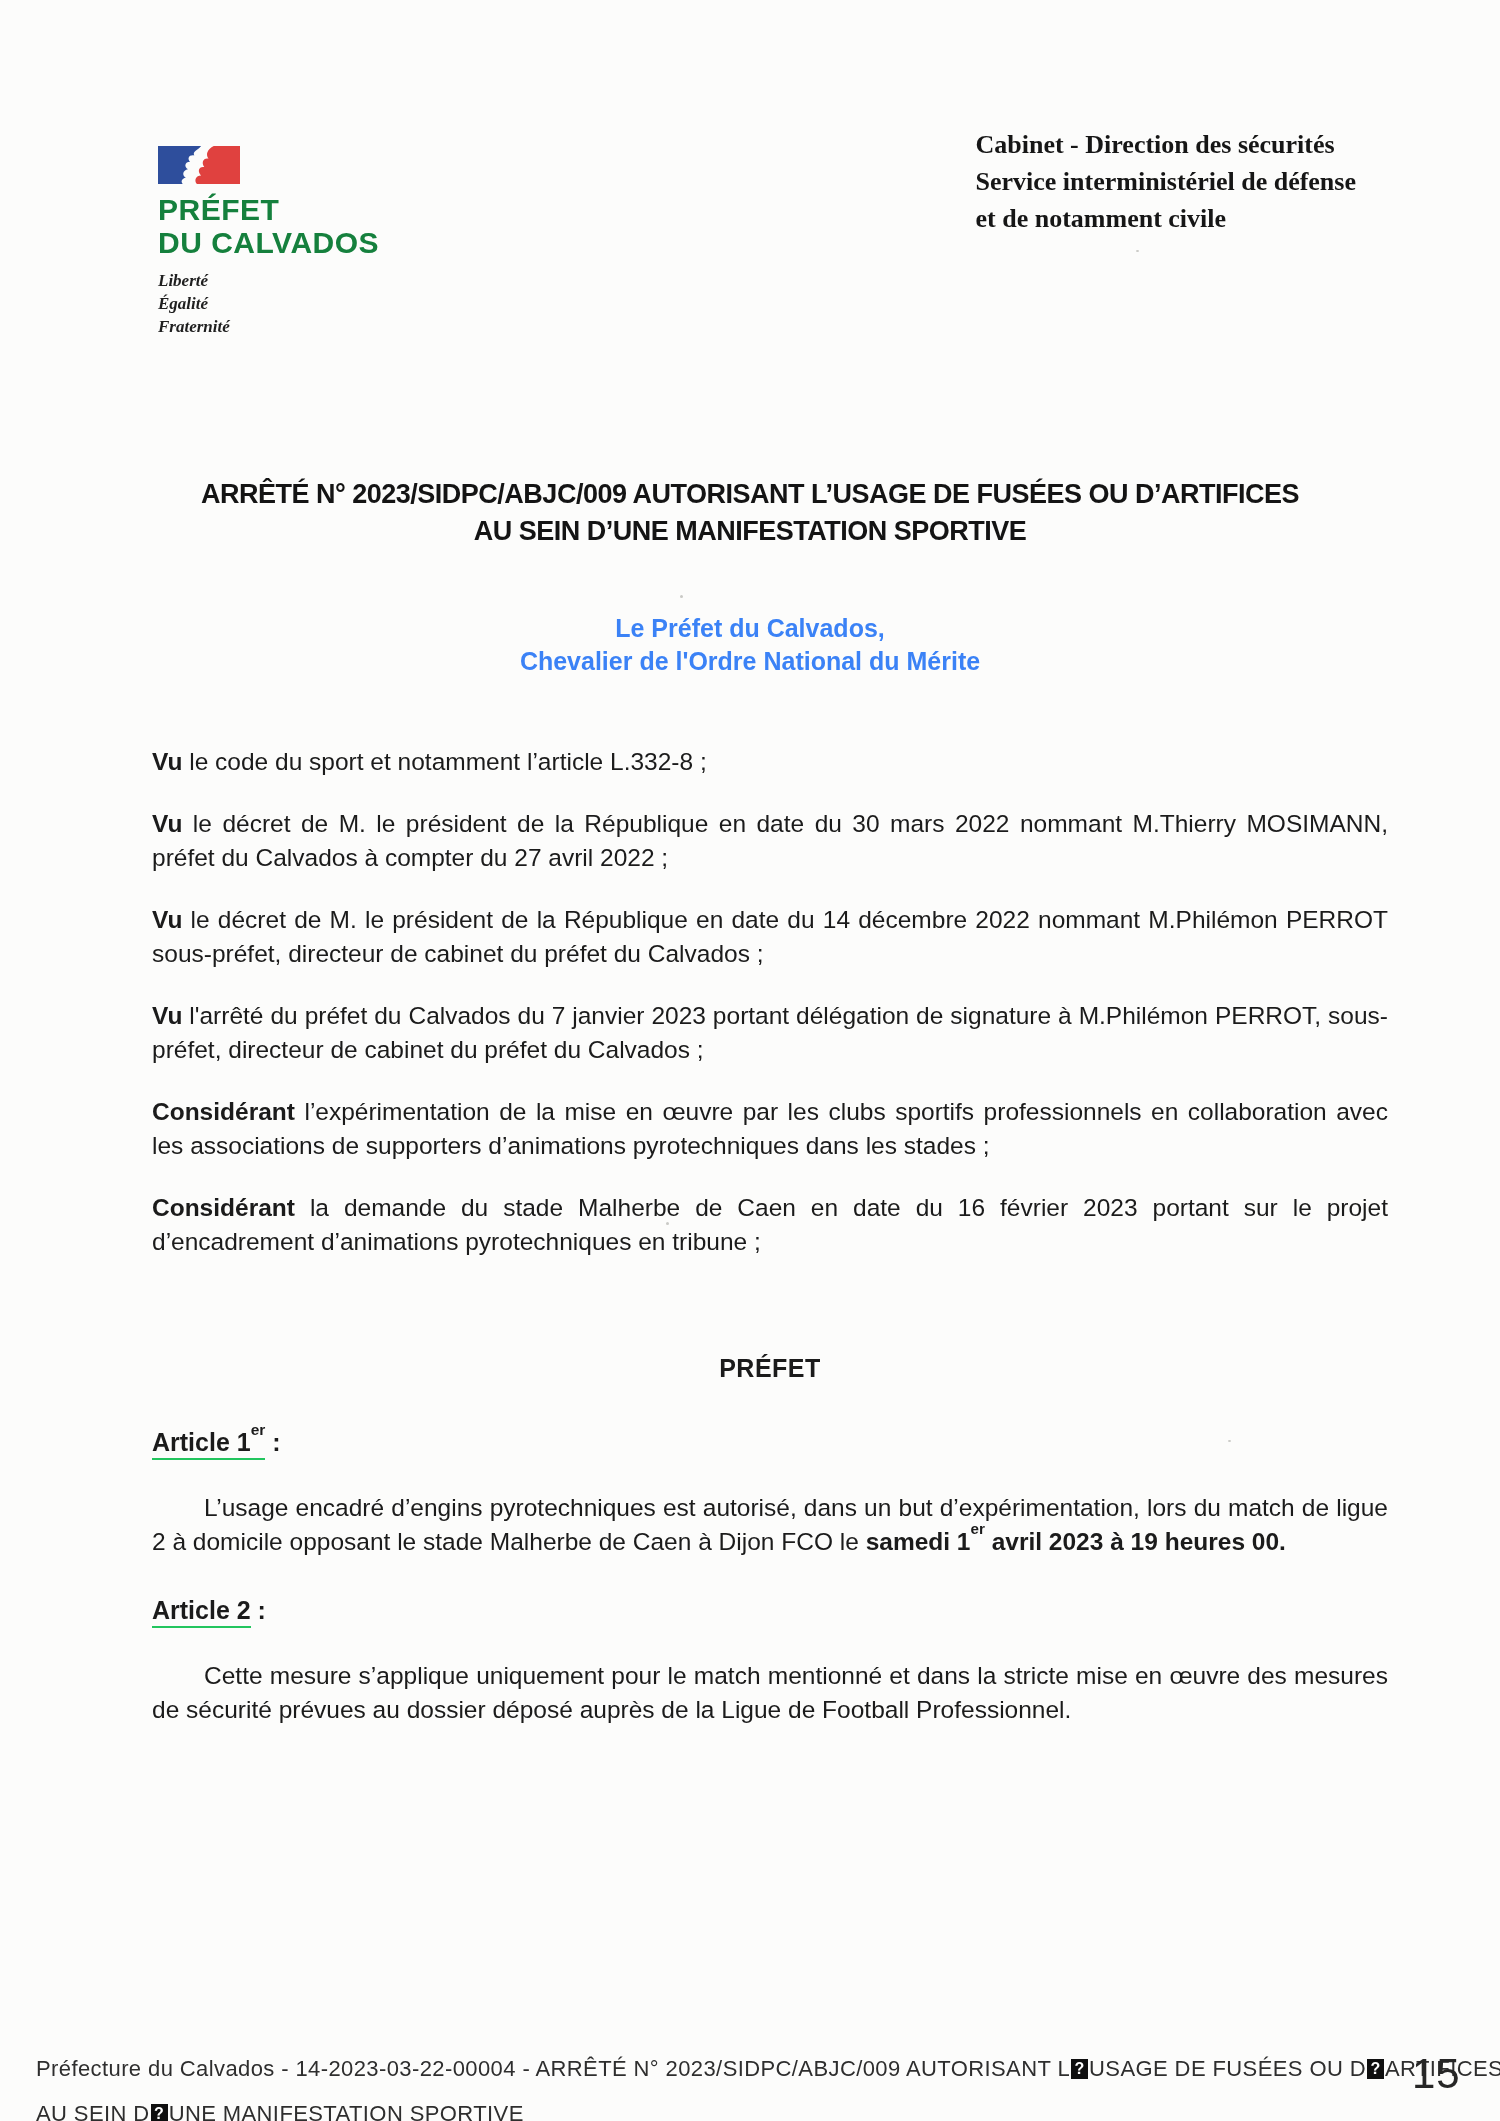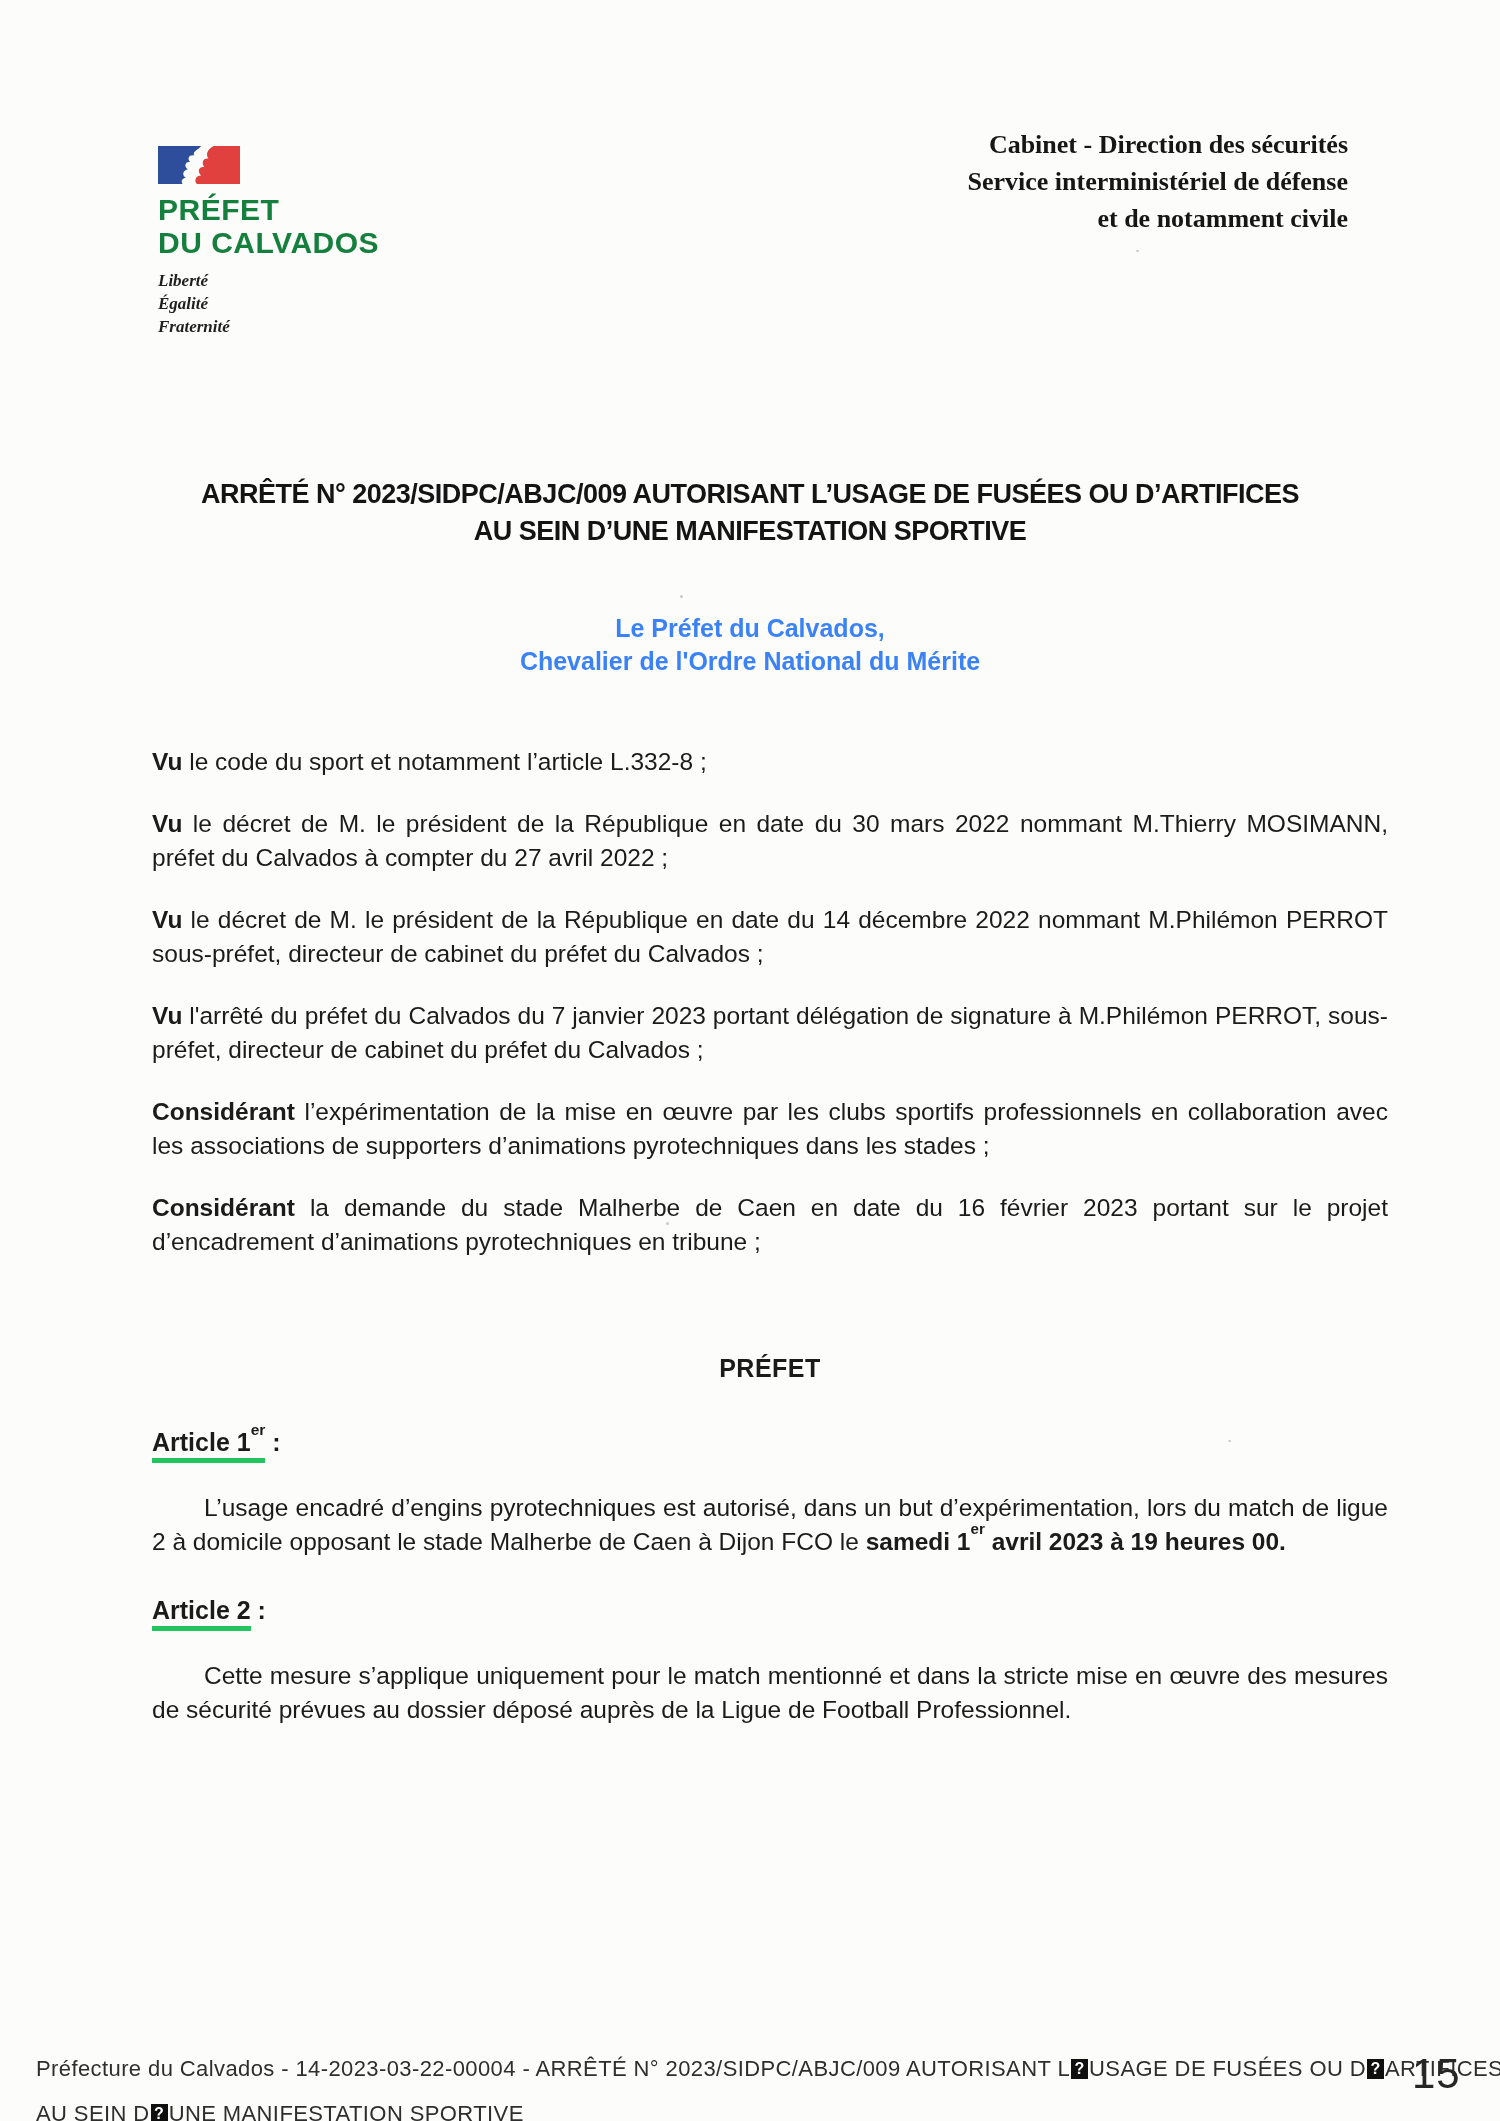--- a/index.html
+++ b/index.html
@@ -32,22 +32,21 @@
     font-weight: 600;
     font-size: 17px;
     line-height: 23px;
     color: #1f1f1f;
   }
 
   
   .letterhead {
     position: absolute;
     top: 126px;
-    right: 152px;
-    text-align: right;
+    right: 144px;
     font-family: "Liberation Serif", serif;
     font-weight: 700;
     font-size: 26px;
     line-height: 37px;
     color: #161616;
   }
 
   
   .doc-title {
     position: absolute;
@@ -94,21 +93,21 @@
     letter-spacing: 0.5px;
     margin: 92px 0 40px !important;
   }
   .article-heading {
     font-weight: 700;
     font-size: 25px;
     text-align: left;
     margin: 0 0 32px !important;
   }
   .article-heading .u {
-    border-bottom: 5px solid #22c55e;
+    border-bottom: 2px solid #22c55e;
     padding-bottom: 2px;
   }
   sup {
     font-size: 0.62em;
     line-height: 0;
     position: relative;
     top: -0.45em;
   }
   .article-body {
     text-indent: 52px;

